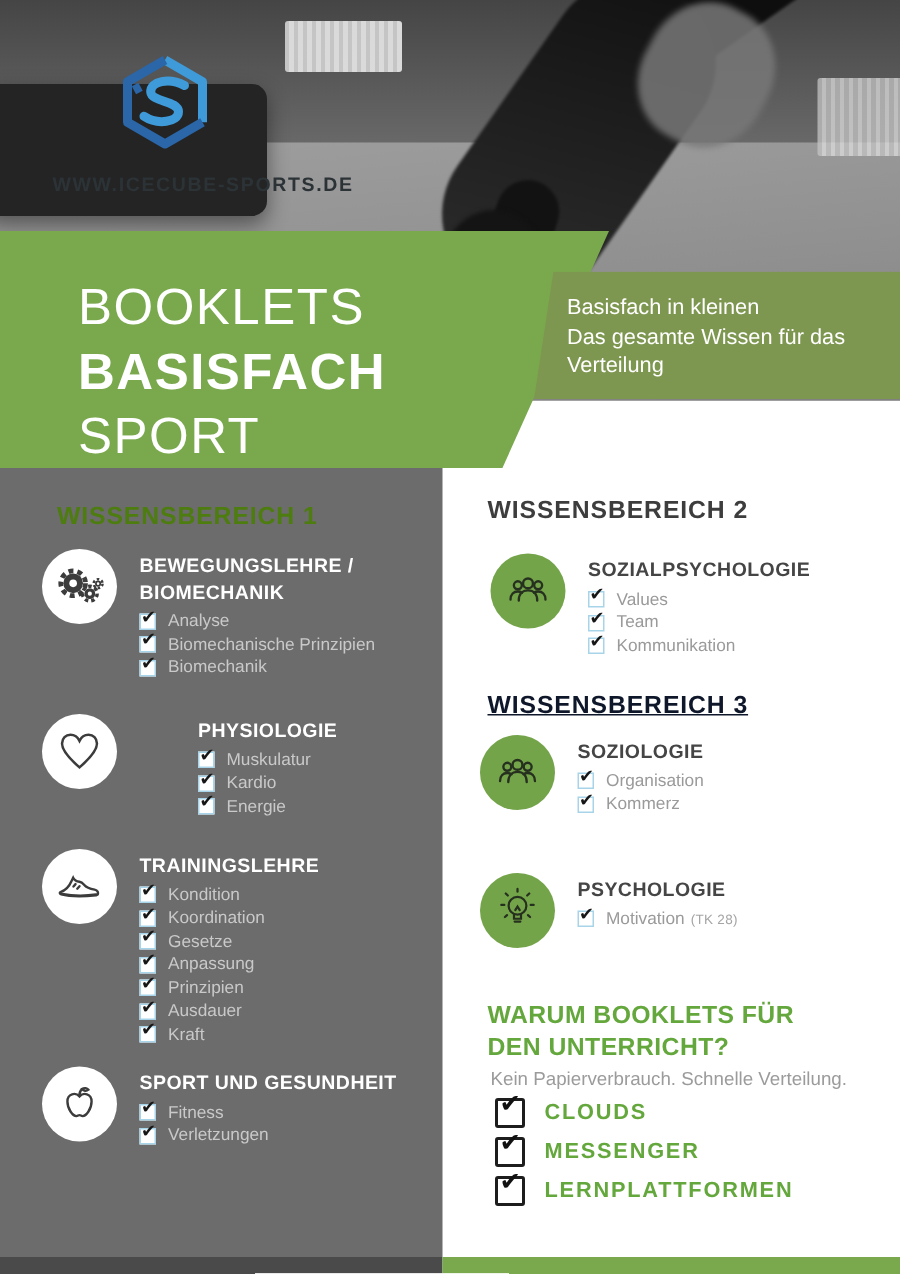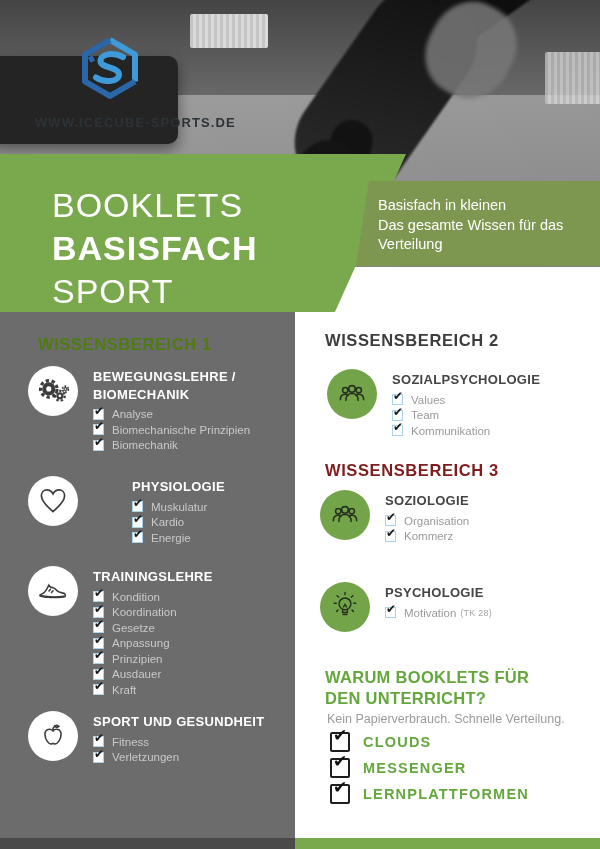--- a/index.html
+++ b/index.html
@@ -36,21 +36,21 @@
   .bt-light{font-weight:300;}
   .bt-bold{font-weight:700;}
   .banner-tag{position:absolute;left:356px;top:181px;width:244px;height:85px;background:var(--tagline-green,#7e9750);
     clip-path:polygon(5.3% 0,100% 0,100% 100%,0 100%);}
   .banner-tag-text{padding:15px 0 0 22px;color:#fff;font-size:14.5px;line-height:19.5px;font-weight:400;}
   
   .col-left{position:absolute;left:0;top:312px;width:295px;height:526px;background:var(--column-gray,#6c6c6c);}
   .heading{position:absolute;font-size:16.5px;font-weight:700;letter-spacing:.6px;}
   .h-left{left:38px;top:335px;color:#4d7c0f;}
   .h-right2{left:325px;top:331px;color:#3d3d3d;}
-  .h-right3{left:325px;top:461px;color:#7f1d1d;}
+  .h-right3{left:325px;top:461px;color:#0f172a;text-decoration:underline;}
   .section{position:absolute;display:flex;}
   .circle{width:50px;height:50px;border-radius:50%;flex:none;display:flex;align-items:center;justify-content:center;}
   .circle.c-left{background:#ffffff;}
   .circle.c-right{background:var(--circle-green,#74a449);}
   .circle svg{width:36px;height:36px;display:block;}
   .sec-body{margin-left:15px;width:190px;padding-top:2px;}
   .sec-title{font-size:13px;font-weight:700;letter-spacing:.3px;line-height:17.5px;margin-bottom:5px;}
   .s-left .sec-title{color:#ffffff;}
   .s-right .sec-title{color:#454545;}
   .item{display:flex;align-items:center;margin-bottom:3.5px;}

